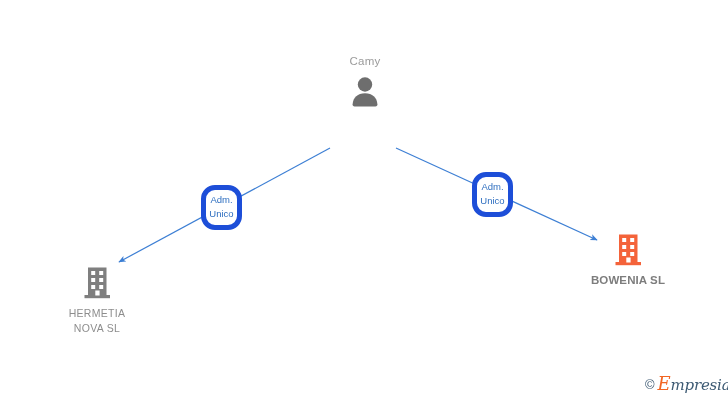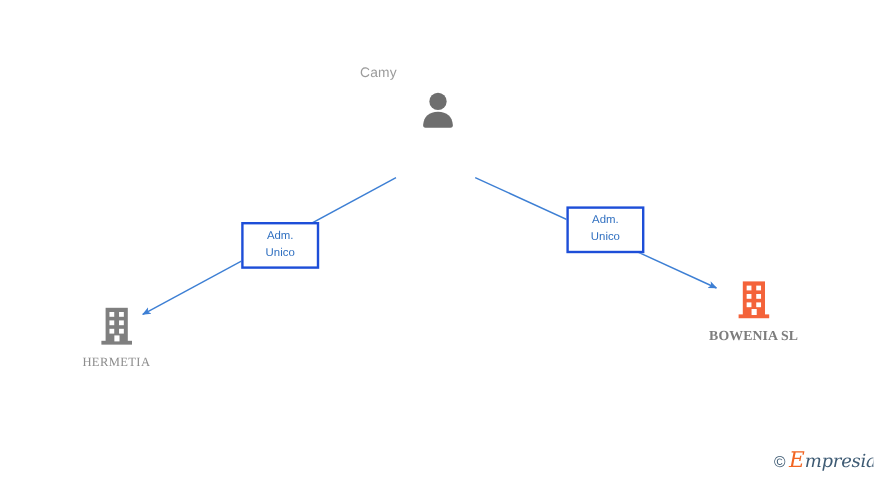--- a/index.html
+++ b/index.html
@@ -17,67 +17,68 @@
     background: #ffffff;
     overflow: hidden;
   }
   .abs { position: absolute; }
 
   
   #person-node {
     left: 300px;
     top: 54px;
     width: 130px;
+    text-align: center;
   }
   .person-name-line {
     font-size: 11.5px;
     line-height: 15px;
     color: #9b9b9b;
     letter-spacing: 0.2px;
     white-space: nowrap;
   }
   #person-avatar {
     margin: 6px auto 0;
     width: 34px;
     height: 34px;
     display: block;
   }
 
   
-  .company-node { width: 140px; text-align: center; font-family: Liberation Serif, serif; }
-  #company-left  { left: 27px;  top: 255px; }
+  .company-node { width: 140px; text-align: center; }
+  #company-left  { left: 27px;  top: 266px; }
   #company-right { left: 558px; top: 233px; }
 
   .company-icon { display: block; margin: 0 auto; }
 
   .company-label {
     margin-top: 7px;
     font-size: 10.5px;
     line-height: 15px;
     color: #8d8d8d;
     letter-spacing: 0.3px;
   }
   .company-label.bold {
     font-weight: bold;
     font-size: 11.5px;
     color: #7d7d7d;
     letter-spacing: 0.1px;
   }
 
   
   .rel-box {
-    border: 2px solid #1d4ed8;
-    border-radius: 0;
+    border: 5px solid #1d4ed8;
+    border-radius: 14px;
     background: #ffffff;
     color: #2f6fc0;
     font-size: 9.5px;
     line-height: 14px;
     text-align: center;
     padding: 3px 0 4px;
-    width: 65px;
+    width: 41px;
     box-sizing: border-box;
   }
   #rel-left  { left: 201px; top: 185px; }
   #rel-right { left: 472px; top: 172px; }
 
   
   #edges {
     left: 0; top: 0;
     width: 728px; height: 400px;
     pointer-events: none;
@@ -148,20 +149,21 @@
       <rect x="7.2" y="5" width="4" height="4" fill="#ffffff"></rect>
       <rect x="15.2" y="5" width="4" height="4" fill="#ffffff"></rect>
       <rect x="7.2" y="12" width="4" height="4" fill="#ffffff"></rect>
       <rect x="15.2" y="12" width="4" height="4" fill="#ffffff"></rect>
       <rect x="7.2" y="19" width="4" height="4" fill="#ffffff"></rect>
       <rect x="15.2" y="19" width="4" height="4" fill="#ffffff"></rect>
       <rect x="11.3" y="24.5" width="4.3" height="5" fill="#ffffff"></rect>
     </svg>
     <div class="company-label">
       <div>HERMETIA</div>
+      <div>NOVA  SL</div>
     </div>
   </div>
 
   <div id="company-right" class="abs company-node">
     <svg class="company-icon" width="27" height="33" viewBox="0 0 27 33" xmlns="http://www.w3.org/2000/svg">
       <rect x="4" y="1.5" width="18.5" height="28" fill="#f4633a"></rect>
       <rect x="0.5" y="29" width="25.5" height="3.2" fill="#f4633a"></rect>
       <rect x="7.2" y="5" width="4" height="4" fill="#ffffff"></rect>
       <rect x="15.2" y="5" width="4" height="4" fill="#ffffff"></rect>
       <rect x="7.2" y="12" width="4" height="4" fill="#ffffff"></rect>

